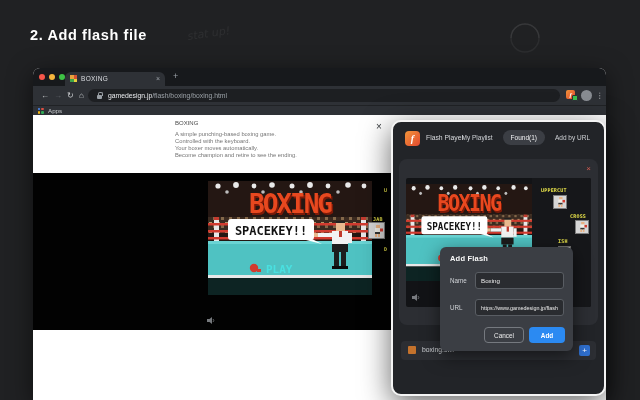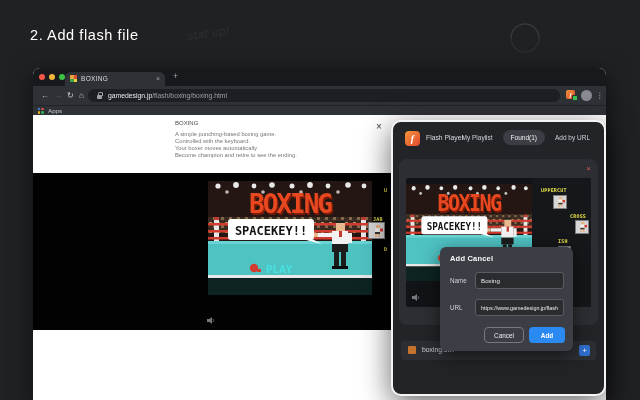--- a/index.html
+++ b/index.html
@@ -1,20 +1,20 @@
 <!DOCTYPE html>
 <html><head>
 <meta charset="utf-8">
 <style>
   html,body{margin:0;padding:0;background:#161616;}
   #stage{position:relative;width:640px;height:400px;background:#202123;overflow:hidden;
          font-family:"Liberation Sans",sans-serif;-webkit-font-smoothing:antialiased;}
   .abs{position:absolute;}
   
-  .headline{left:30px;top:27px;color:#fff;font-size:14.5px;font-weight:400;letter-spacing:.6px;}
+  .headline{left:30px;top:27px;color:#fff;font-size:14.5px;font-weight:700;letter-spacing:.6px;}
   
   #doodles{left:0;top:0;}
   
   #window{left:33px;top:68px;width:573px;height:332px;border-radius:7px 7px 0 0;overflow:hidden;
           box-shadow:0 6px 24px rgba(0,0,0,.55);background:#fff;}
   #tabstrip{left:0;top:0;width:573px;height:18px;background:#17191c;}
   .light{width:6px;height:6px;border-radius:50%;top:6px;}
   #tab{left:32px;top:4px;width:100px;height:14px;background:#2e3136;border-radius:6px 6px 0 0;}
   .tab-title{left:16px;top:3px;font-size:6.5px;color:#dadce0;letter-spacing:.3px;}
   .tab-close{right:5px;top:3px;font-size:7px;color:#9aa0a6;line-height:8px;}
@@ -314,21 +314,21 @@
           <div class="abs mv-label" style="left:24px;top:106px;">R</div>
         </div>
 
         <svg class="abs spk" style="left:6px;top:115px;" width="9" height="9" viewBox="0 0 9 9">
           <polygon points="0,3 2.5,3 5,1 5,8 2.5,6 0,6" fill="#8a8d92"></polygon>
           <path d="M6,3 q1.6,1.5 0,3" stroke="#8a8d92" stroke-width="0.8" fill="none"></path>
         </svg>
       </div>
 
       <div class="abs" id="modal">
-        <div class="abs modal-title">Add Cancel</div>
+        <div class="abs modal-title">Add Flash</div>
         <div class="abs fld-label" style="top:30px;">Name</div>
         <div class="abs fld" style="top:25px;">
           <span>Boxing</span>
         </div>
         <div class="abs fld-label" style="top:57px;">URL</div>
         <div class="abs fld urlfld" style="top:52px;">
           <span>https://www.gamedesign.jp/flash</span>
         </div>
         <div class="abs btn btn-cancel">Cancel</div>
         <div class="abs btn btn-add">Add</div>

